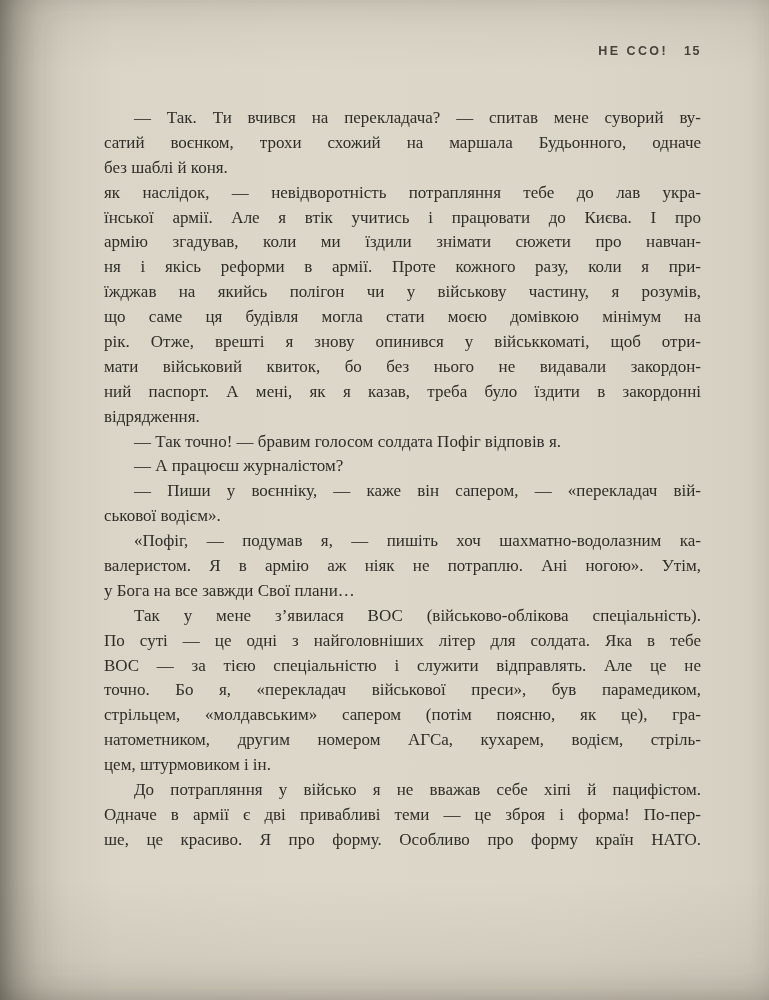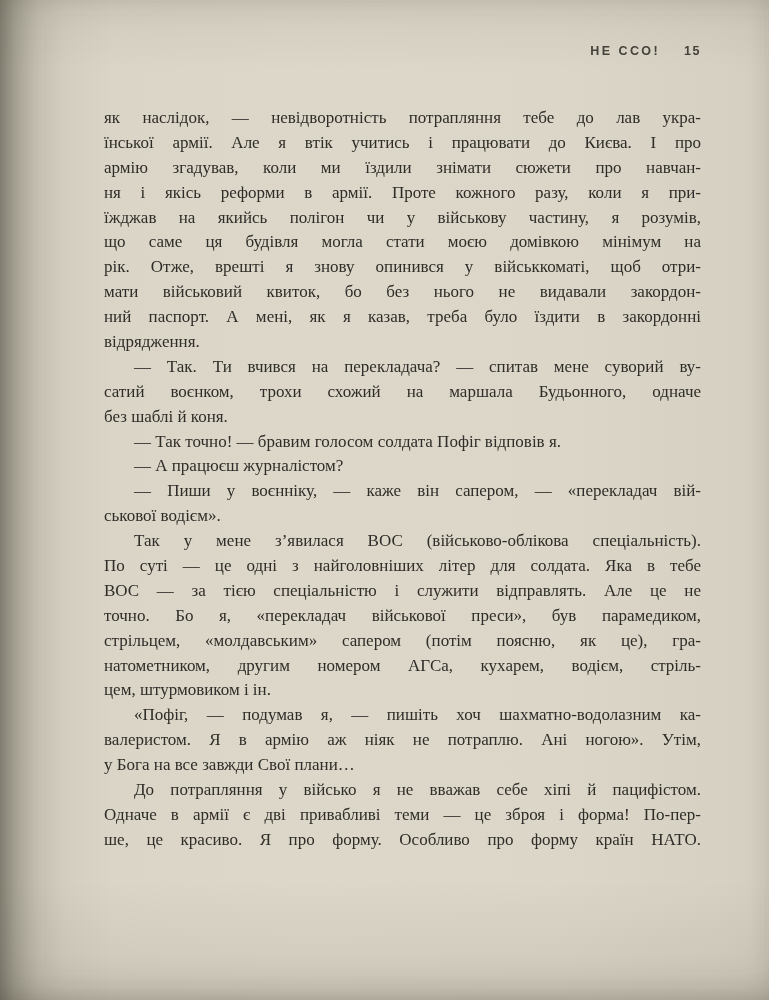--- a/index.html
+++ b/index.html
@@ -29,21 +29,21 @@
     top: 44px;
     right: 68px;
     font-family: "Liberation Sans", "DejaVu Sans", sans-serif;
     font-size: 12.5px;
     font-weight: 700;
     letter-spacing: 2.5px;
     color: #45423b;
     white-space: nowrap;
   }
   .running-head .pgnum {
-    margin-left: 24px;
+    margin-left: 16px;
     letter-spacing: 1.5px;
   }
   .text-block {
     position: absolute;
     left: 104px;
     top: 106px;
     width: 597px;
     font-size: 17px;
     line-height: 24.9px;
     overflow: hidden;
@@ -64,60 +64,60 @@
   }
 </style>
 </head>
 <body>
 
 <div class="page">
   <div class="running-head">
     <span>НЕ ССО!</span><span class="pgnum">15</span>
   </div>
   <div class="text-block">
+      <div class="para indent">
+        <div class="line first">— Так. Ти вчився на перекладача? — спитав мене суворий ву-</div>
+        <div class="line">сатий воєнком, трохи схожий на маршала Будьонного, одначе</div>
+        <div class="line last">без шаблі й коня.</div>
+      </div>
       <div class="para">
         <div class="line first">як наслідок, — невідворотність потрапляння тебе до лав укра-</div>
         <div class="line">їнської армії. Але я втік учитись і працювати до Києва. І про</div>
         <div class="line">армію згадував, коли ми їздили знімати сюжети про навчан-</div>
         <div class="line">ня і якісь реформи в армії. Проте кожного разу, коли я при-</div>
         <div class="line">їжджав на якийсь полігон чи у військову частину, я розумів,</div>
         <div class="line">що саме ця будівля могла стати моєю домівкою мінімум на</div>
         <div class="line">рік. Отже, врешті я знову опинився у військкоматі, щоб отри-</div>
         <div class="line">мати військовий квиток, бо без нього не видавали закордон-</div>
         <div class="line">ний паспорт. А мені, як я казав, треба було їздити в закордонні</div>
         <div class="line last">відрядження.</div>
       </div>
       <div class="para indent">
-        <div class="line first">— Так. Ти вчився на перекладача? — спитав мене суворий ву-</div>
-        <div class="line">сатий воєнком, трохи схожий на маршала Будьонного, одначе</div>
-        <div class="line last">без шаблі й коня.</div>
-      </div>
-      <div class="para indent">
         <div class="line first last">— Так точно! — бравим голосом солдата Пофіг відповів я.</div>
       </div>
       <div class="para indent">
         <div class="line first last">— А працюєш журналістом?</div>
       </div>
       <div class="para indent">
         <div class="line first">— Пиши у воєнніку, — каже він сапером, — «перекладач вій-</div>
         <div class="line last">ськової водієм».</div>
+      </div>
+      <div class="para indent">
+        <div class="line first">«Пофіг, — подумав я, — пишіть хоч шахматно-водолазним ка-</div>
+        <div class="line">валеристом. Я в армію аж ніяк не потраплю. Ані ногою». Утім,</div>
+        <div class="line last">у Бога на все завжди Свої плани…</div>
       </div>
       <div class="para indent">
         <div class="line first">Так у мене з’явилася ВОС (військово-облікова спеціальність).</div>
         <div class="line">По суті — це одні з найголовніших літер для солдата. Яка в тебе</div>
         <div class="line">ВОС — за тією спеціальністю і служити відправлять. Але це не</div>
         <div class="line">точно. Бо я, «перекладач військової преси», був парамедиком,</div>
         <div class="line">стрільцем, «молдавським» сапером (потім поясню, як це), гра-</div>
         <div class="line">натометником, другим номером АГСа, кухарем, водієм, стріль-</div>
         <div class="line last">цем, штурмовиком і ін.</div>
       </div>
       <div class="para indent">
-        <div class="line first">«Пофіг, — подумав я, — пишіть хоч шахматно-водолазним ка-</div>
-        <div class="line">валеристом. Я в армію аж ніяк не потраплю. Ані ногою». Утім,</div>
-        <div class="line last">у Бога на все завжди Свої плани…</div>
-      </div>
-      <div class="para indent">
         <div class="line first">До потрапляння у військо я не вважав себе хіпі й пацифістом.</div>
         <div class="line">Одначе в армії є дві привабливі теми — це зброя і форма! По-пер-</div>
         <div class="line">ше, це красиво. Я про форму. Особливо про форму країн НАТО.</div>
       </div>
     </div>
 </div>
 
 </body></html>

